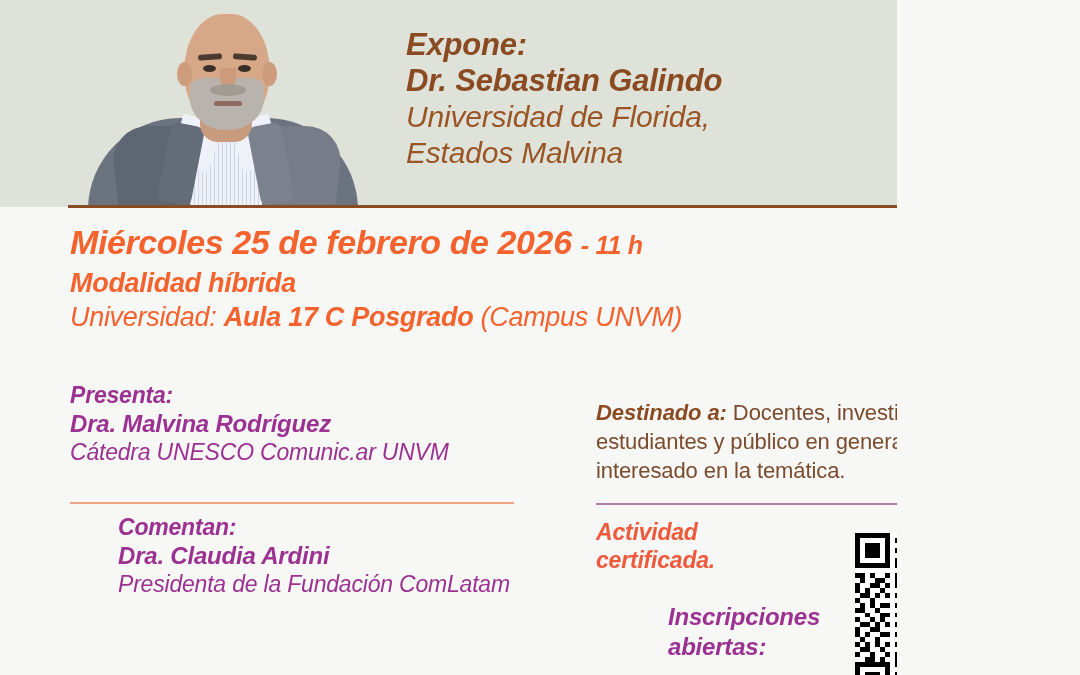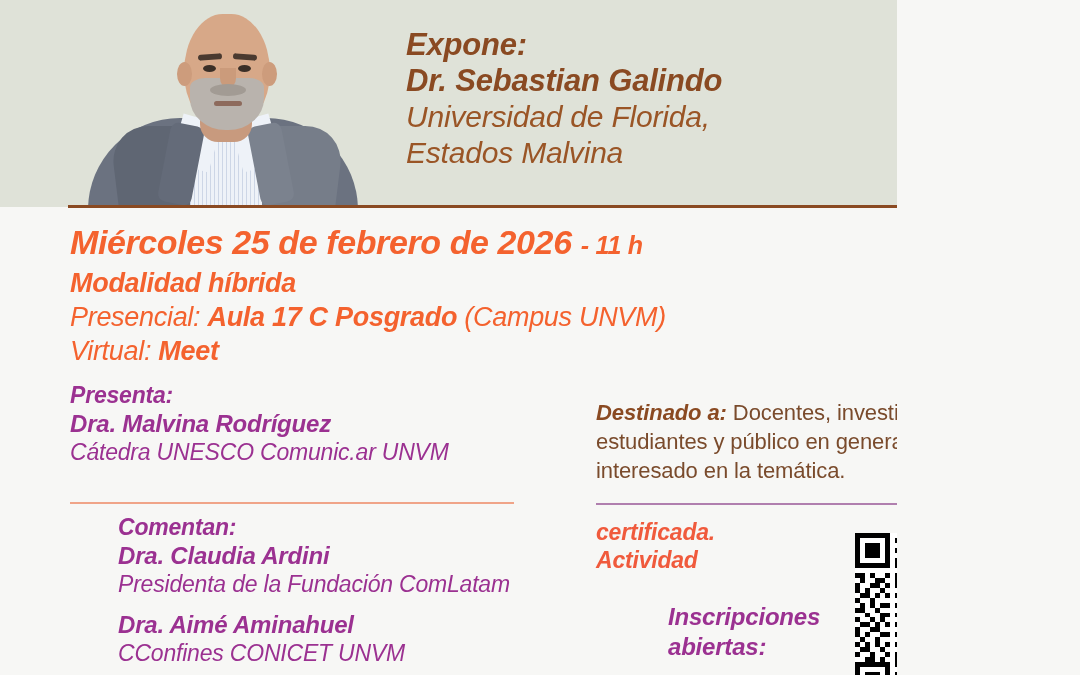--- a/index.html
+++ b/index.html
@@ -468,62 +468,54 @@
 
   <div class="header-rule"></div>
 
   <div class="date-block">
     <div class="date-line-main">
       <span>Miércoles 25 de febrero de 2026</span>
       <span class="date-time">- 11 h</span>
     </div>
     <div class="date-mode">Modalidad híbrida</div>
     <div class="date-place">
-      <span>Presencial:</span>
+      <span>Universidad:</span>
       <b>Aula 17 C Posgrado</b>
       <span>(Campus UNVM)</span>
-    </div>
-    <div class="date-virtual">
-      <span>Virtual:</span>
-      <b>Meet</b>
     </div>
   </div>
 
   <div class="col-left">
     <div class="kicker-purple">Presenta:</div>
     <div class="name-purple">Dra. Malvina Rodríguez</div>
     <div class="role-purple">Cátedra UNESCO Comunic.ar UNVM</div>
   </div>
 
   <div class="divider-orange"></div>
 
   <div class="group-comentan">
     <div class="kicker-purple">Comentan:</div>
     <div>
       <div class="name-purple">Dra. Claudia Ardini</div>
       <div class="role-purple">Presidenta de la Fundación ComLatam</div>
     </div>
     <div class="gap-row"></div>
-    <div>
-      <div class="name-purple">Dra. Aimé Aminahuel</div>
-      <div class="role-purple">CConfines CONICET UNVM</div>
-    </div>
   </div>
 
   <div class="col-right">
     <div class="dest-para">
       <span class="dest-label">Destinado a:</span><span> Docentes, investigadoras/es, estudiantes y público en general interesado en la temática.</span>
     </div>
   </div>
 
   <div class="divider-purple"></div>
 
   <div class="cert-text">
+    <div>Actividad</div>
     <div>certificada.</div>
-    <div>Actividad</div>
   </div>
 
   <div class="insc-text">
     <div>Inscripciones</div>
     <div>abiertas:</div>
   </div>
 
   <div class="qr-wrap">
     <svg width="164" height="164" viewBox="0 0 33 33" shape-rendering="crispEdges">
       <rect width="33" height="33" fill="#ffffff"></rect>

